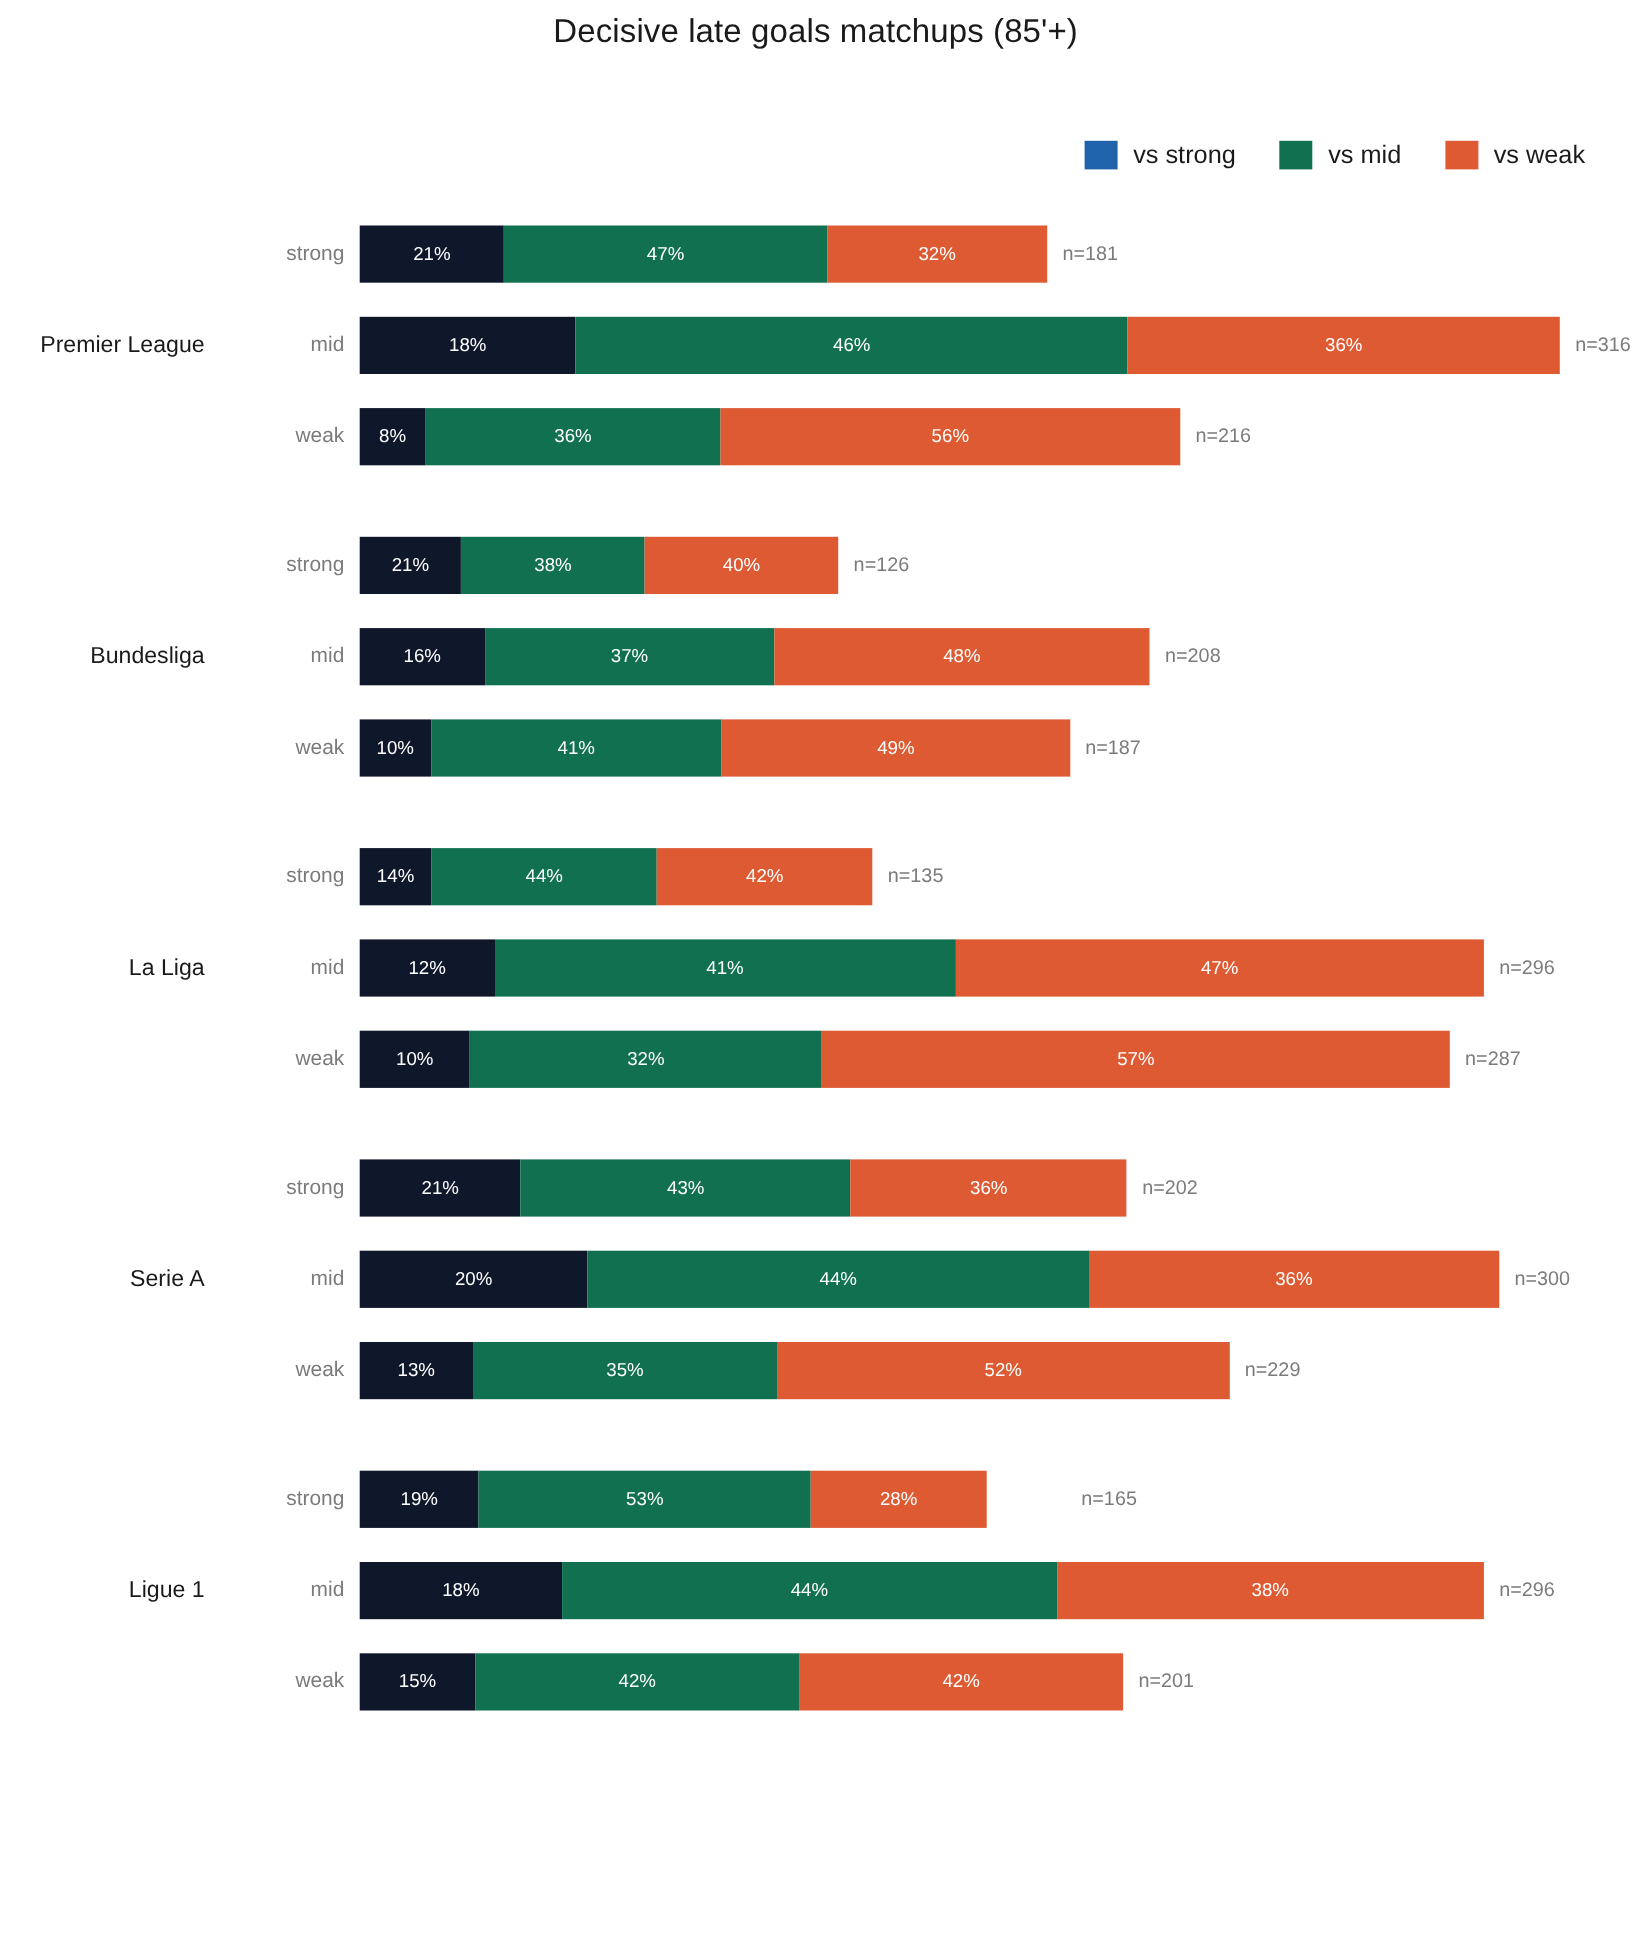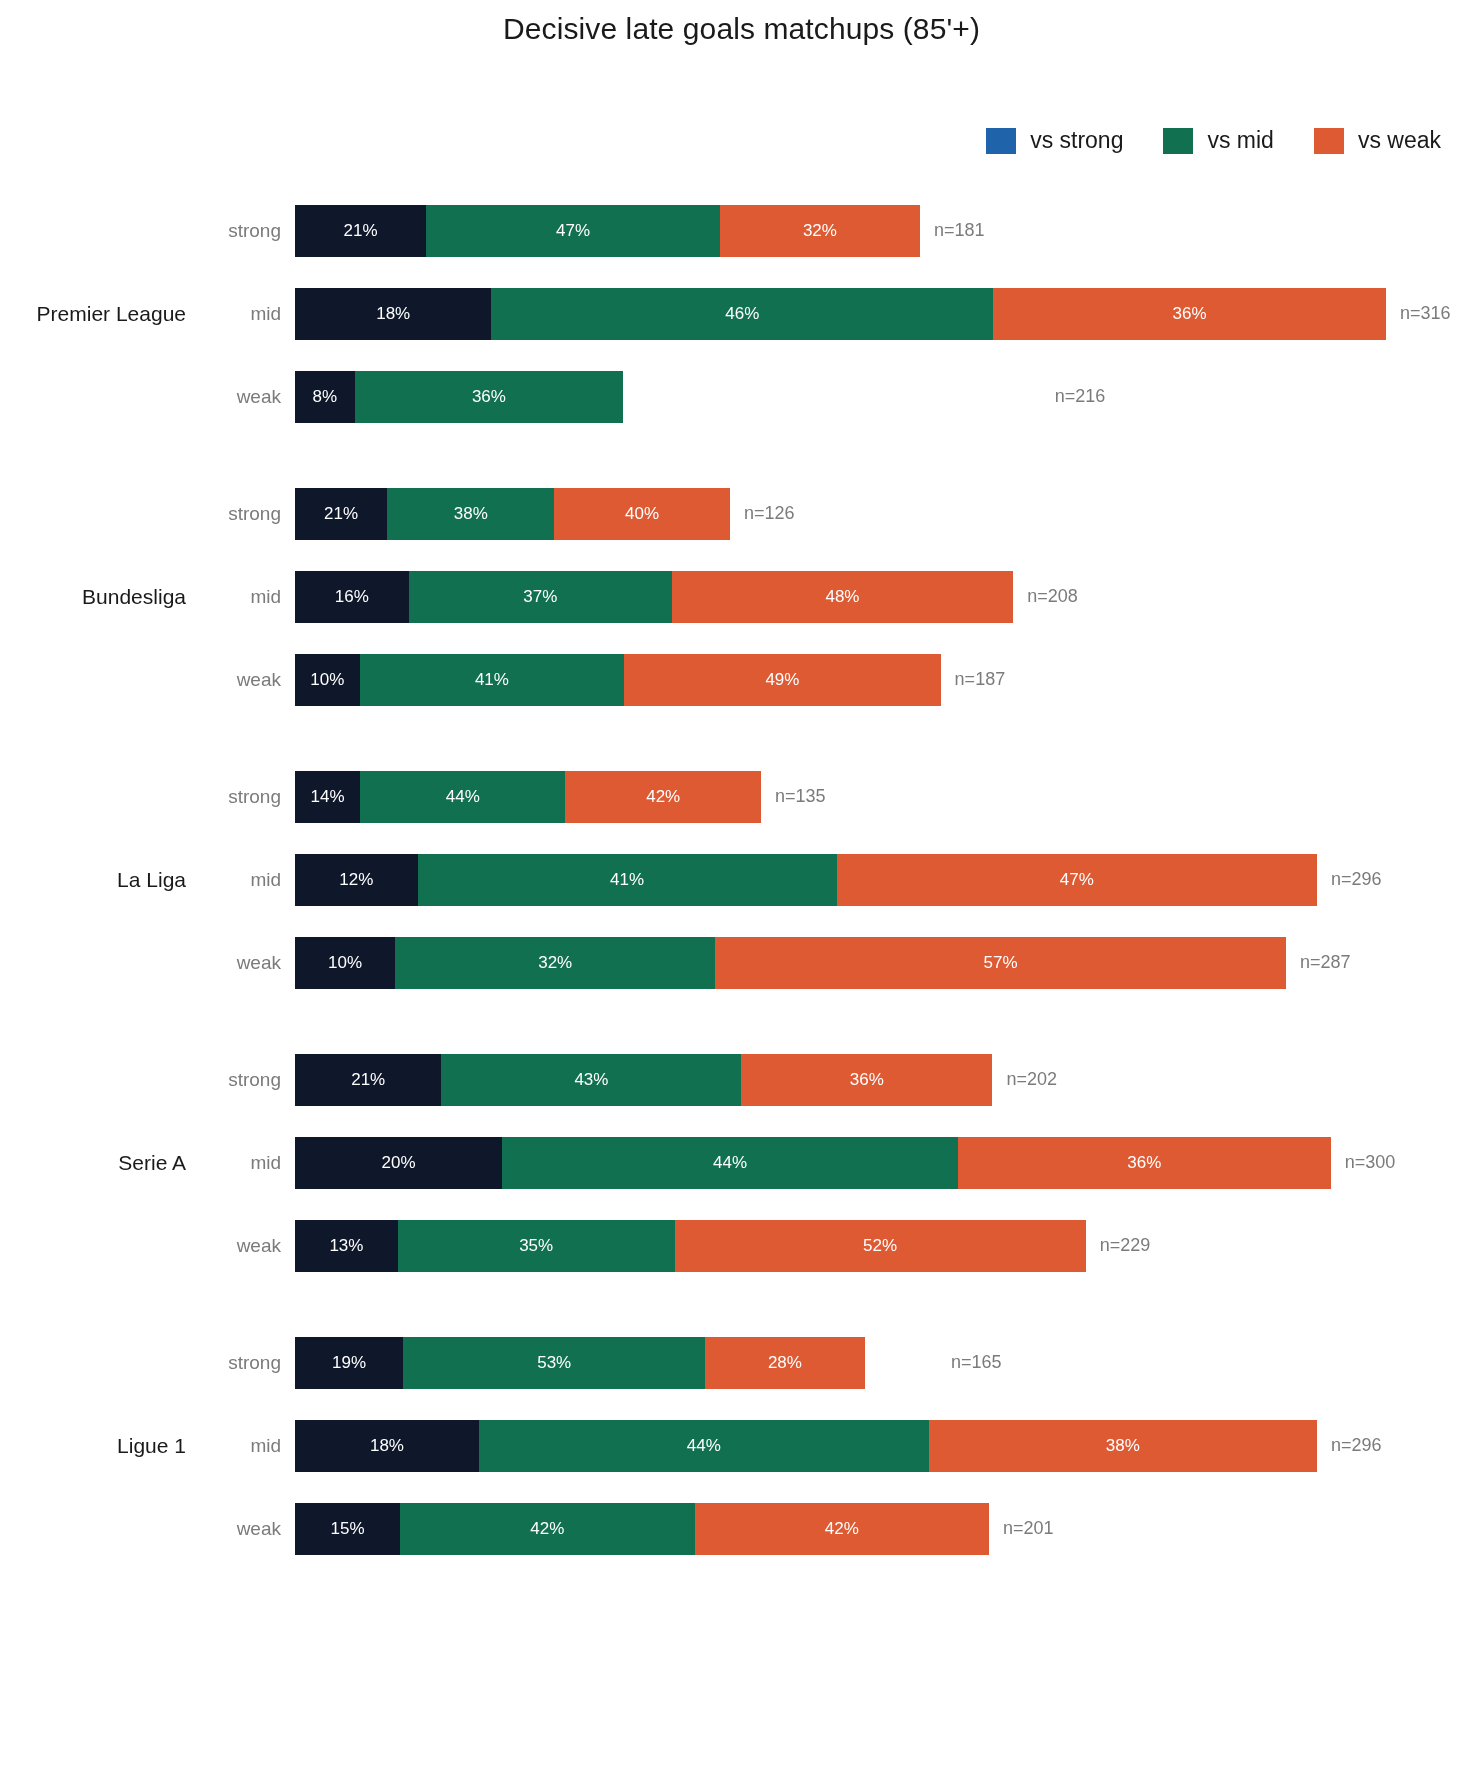--- a/index.html
+++ b/index.html
@@ -92,20 +92,21 @@
     align-items: center;
   }
   .row-label {
     width: 295px;
     text-align: right;
     padding-right: 14px;
     box-sizing: border-box;
     font-size: 19px;
     color: #7b7b7b;
     flex: 0 0 295px;
+    margin-left: 32px;
   }
   .bar {
     height: 52px;
     display: flex;
     align-items: stretch;
     flex: 0 0 auto;
   }
   .seg {
     display: flex;
     align-items: center;
@@ -183,20 +184,23 @@
           </div>
           <div class="row">
             <div class="row-label">weak</div>
             <div class="bar" style="width: 745.747px;">
               <div class="seg seg-0" style="flex: 0 0 59.6597px;">
                 <span>8%</span>
               </div>
               <div class="seg seg-1" style="flex: 0 0 268.469px;">
                 <span>36%</span>
               </div>
+              <div class="seg seg-2" style="flex: 0 0 417.618px;">
+                <span>56%</span>
+              </div>
             </div>
             <div class="n-label">n=216</div>
           </div>
         </div>
       </div>
       <div class="group">
         <div class="group-label">Bundesliga</div>
         <div class="rows" style="top: 17px;">
           <div class="row">
             <div class="row-label">strong</div>

